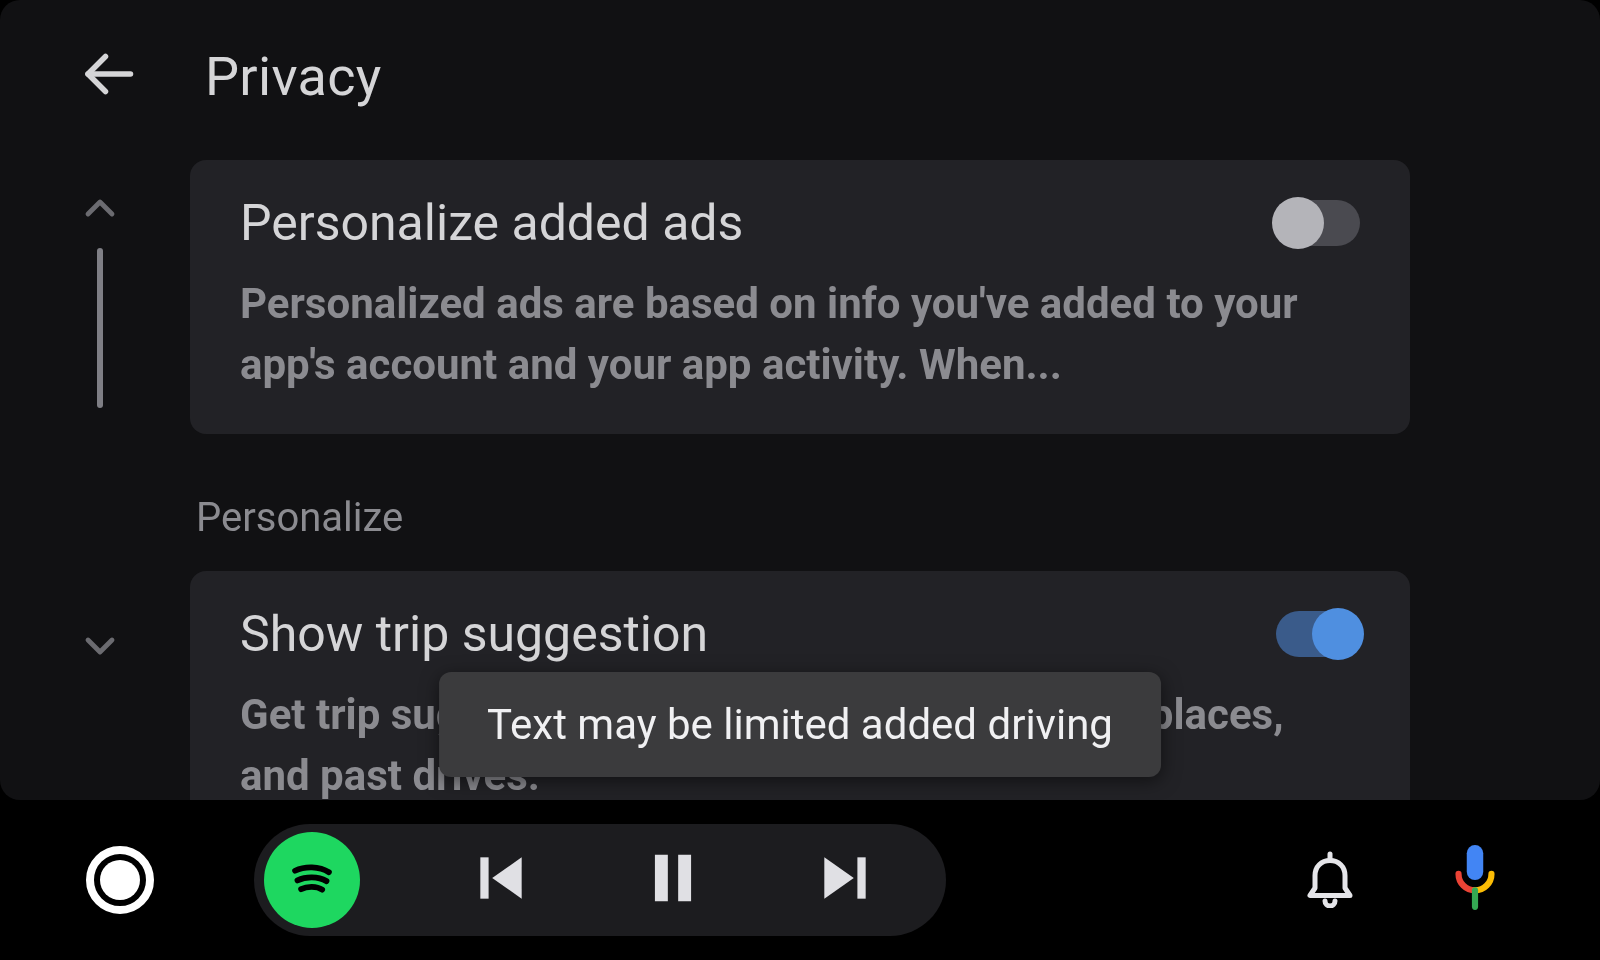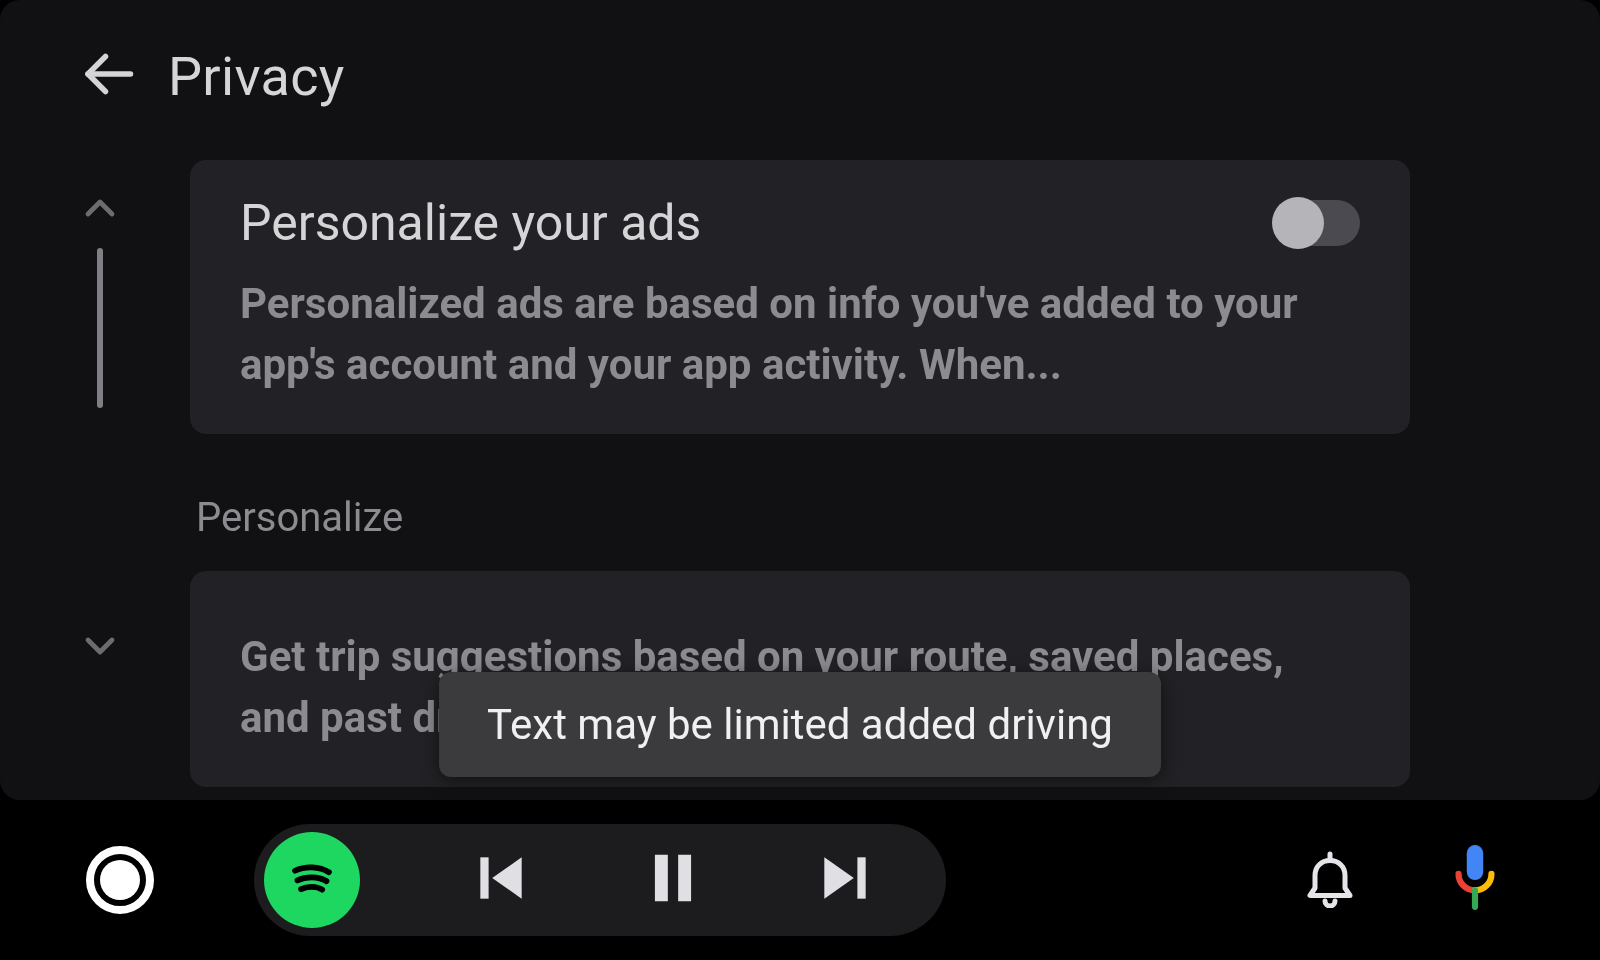--- a/index.html
+++ b/index.html
@@ -21,21 +21,21 @@
     left: 0; top: 0; right: 0; bottom: 160px;
     background: #111113;
     border-radius: 20px;
     overflow: hidden;
   }
 
   
   .header {
     display: flex;
     align-items: center;
-    gap: 24px;
+    gap: 61px;
     padding: 40px 60px 20px 72px;
   }
   .back-btn {
     width: 72px; height: 72px;
     display: flex; align-items: center; justify-content: center;
     color: #d5d5d7;
     cursor: pointer;
   }
   .back-btn svg { width: 60px; height: 60px; }
   .title {
@@ -240,31 +240,37 @@
               <polyline points="6 9 12 15 18 9"></polyline>
             </svg>
         </span>
       </div>
     </div>
 
     <div class="content">
 
       <div class="card">
         <div class="row">
-          <div class="row-title">Personalize your ads</div>
+          <div class="row-title">Personalize added ads</div>
           <div class="toggle off">
             <div class="knob"></div>
           </div>
         </div>
         <div class="row-sub">Personalized ads are based on info you've added to your app's account and your app activity. When...</div>
       </div>
 
       <div class="section-header">Personalize</div>
 
       <div class="card">
+        <div class="row">
+          <div class="row-title">Show trip suggestion</div>
+          <div class="toggle on">
+            <div class="knob"></div>
+          </div>
+        </div>
         <div class="row-sub">Get trip suggestions based on your route, saved places, and past drives.</div>
       </div>
 
     </div>
 
     <div class="toast">Text may be limited added driving</div>
   </div>
 
   <div class="navbar">
     <div class="nav-left">

